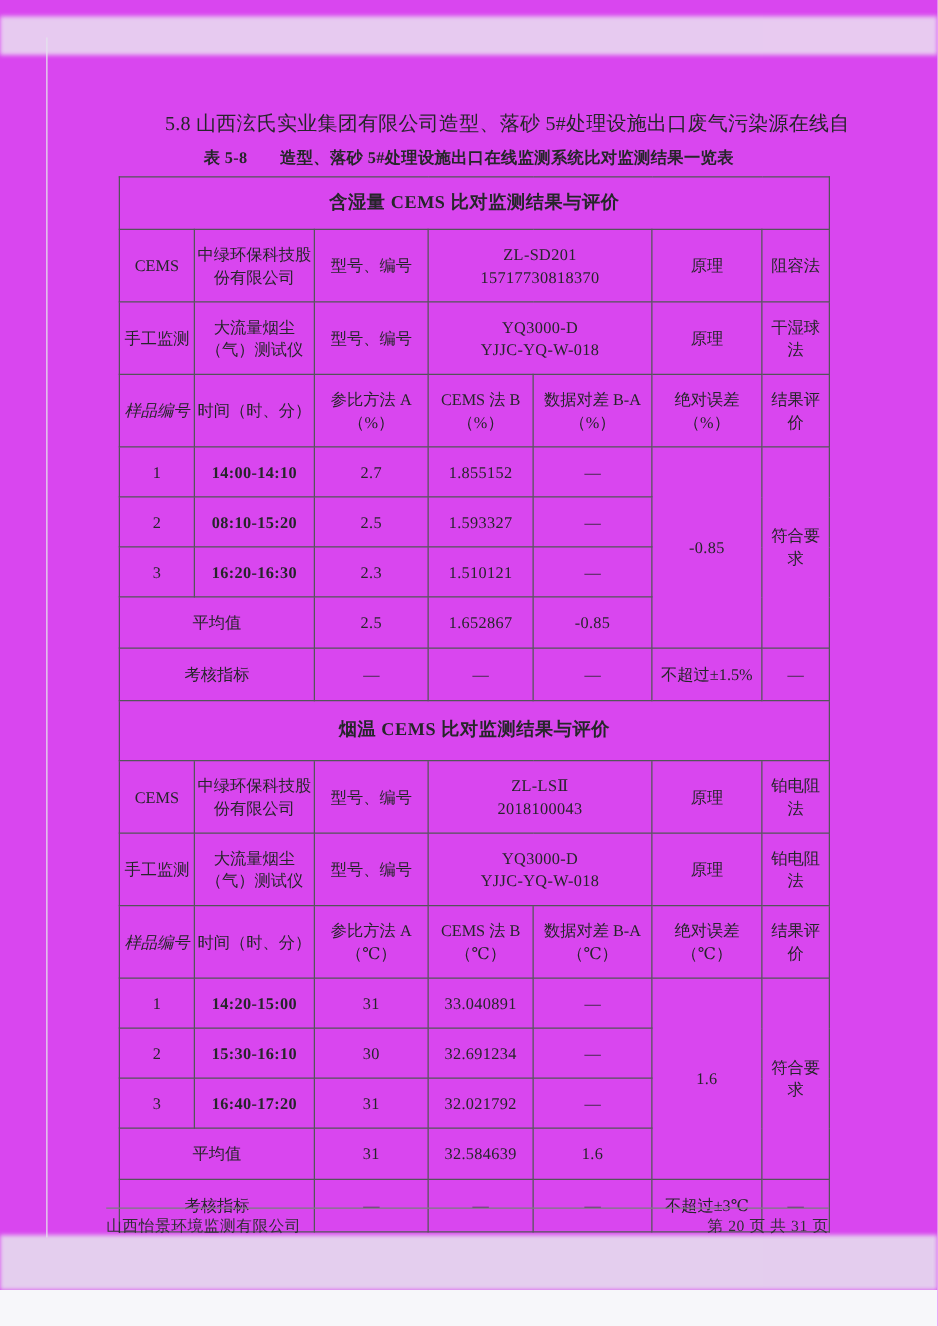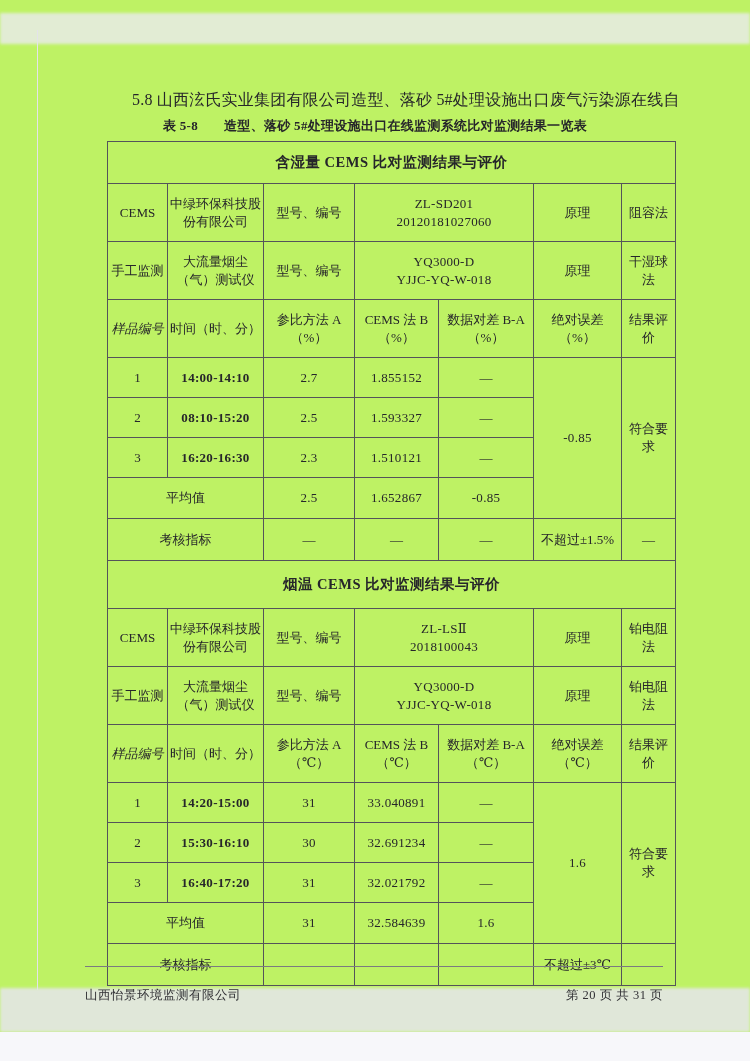--- a/index.html
+++ b/index.html
@@ -4,37 +4,37 @@
 <style>
   html,body{margin:0;padding:0;}
   body{
     width:750px;height:1061px;
     background:#ffffff;
     font-family:"Liberation Serif","DejaVu Serif",serif;
     color:#26262a;
     position:relative;
     overflow:hidden;
   }
-  .scan{position:absolute;inset:0;background:#bef264;}
+  .scan{position:absolute;inset:0;background:#d946ef;}
   .band-top{position:absolute;top:13px;left:0;right:0;height:31px;background:#ebebf1;opacity:.8;filter:blur(1.5px);}
   .band-bottom{position:absolute;top:988px;left:0;right:0;height:44px;background:#e6e6ee;opacity:.85;filter:blur(1.5px);}
   .below-band{position:absolute;top:1032px;left:0;right:0;height:29px;background:#f7f7fa;}
   .edge-v{position:absolute;left:37px;top:30px;height:960px;width:1px;background:#e3e3ea;}
 
   .content{position:absolute;left:85px;top:88px;width:580px;}
 
   .intro{font-size:16px;line-height:24px;letter-spacing:0.2px;}
   .intro .l1{text-indent:47px;white-space:nowrap;}
   .intro .l2{white-space:nowrap;}
 
   .caption{margin-top:5px;text-align:center;font-weight:bold;font-size:13px;letter-spacing:0.3px;}
   .caption .gap{display:inline-block;width:26px;}
 
   table.results{
-    margin-left:22px;margin-top:6px;
+    margin-left:10px;margin-top:6px;
     border-collapse:collapse;table-layout:fixed;
     width:568px;font-size:13px;
   }
   table.results td{
     border:1px solid #54545a;
     text-align:center;vertical-align:middle;
     padding:2px 2px;line-height:1.35;
     overflow:hidden;
   }
   td.sec{font-weight:bold;font-size:14.5px;letter-spacing:0.5px;}
@@ -44,21 +44,21 @@
   .h-head{height:53px;font-style:italic;}
   .h-data{height:35px;}
   .h-avg{height:36px;}
   .h-check{height:37px;}
   .bold{font-weight:bold;}
   .num{letter-spacing:0.3px;}
 
   .footer{
     position:absolute;left:85px;top:966px;width:578px;
     border-top:1px solid #7b7b80;
-    padding-top:20px;
+    padding-top:6px;
     display:flex;justify-content:space-between;
     font-size:12.5px;letter-spacing:0.5px;color:#303034;
   }
 </style>
 </head>
 <body>
 
 <div class="scan">
   <div class="band-top"></div>
   <div class="band-bottom"></div>
@@ -89,21 +89,21 @@
       <tbody>
           <tr>
         <td colspan="7" class="sec h-title1">含湿量 CEMS 比对监测结果与评价</td>
       </tr>
       <tr>
         <td class="h-equip">CEMS</td>
         <td>中绿环保科技股份有限公司</td>
         <td>型号、编号</td>
         <td colspan="2" class="num">
           <div>ZL-SD201</div>
-          <div>20120181027060</div>
+          <div>15717730818370</div>
         </td>
         <td>原理</td>
         <td>阻容法</td>
       </tr>
       <tr>
         <td class="h-equip">手工监测</td>
         <td>大流量烟尘（气）测试仪</td>
         <td>型号、编号</td>
         <td colspan="2" class="num">
           <div>YQ3000-D</div>

